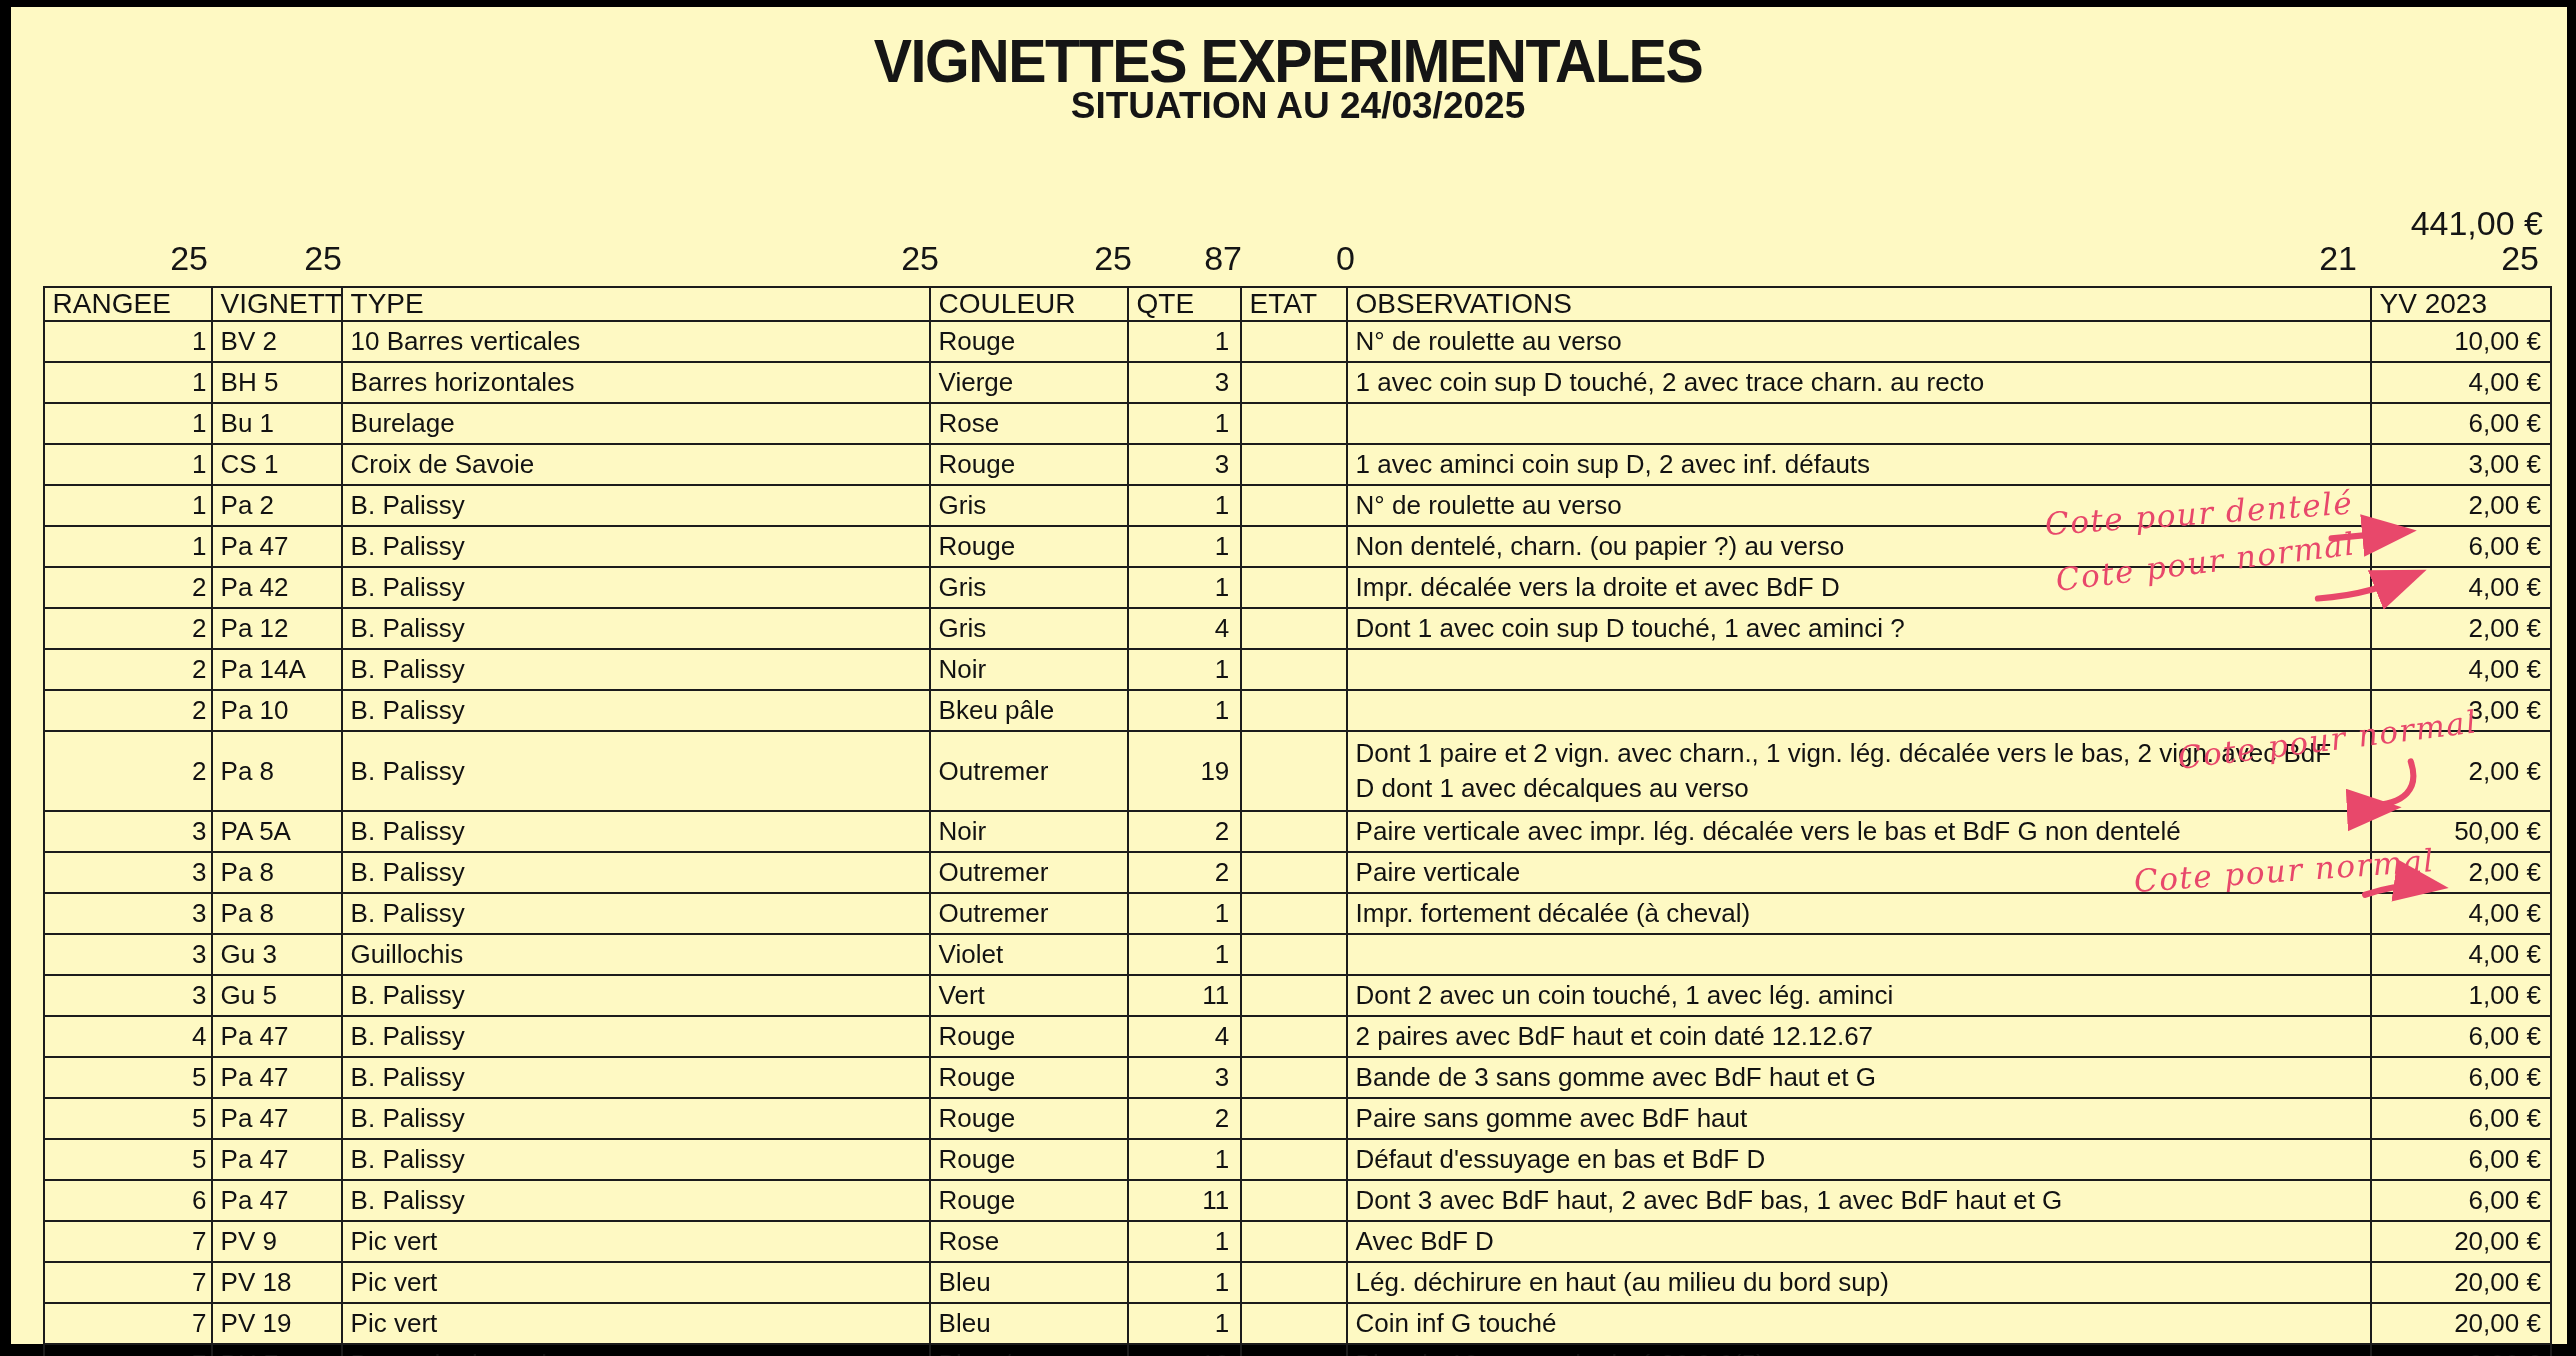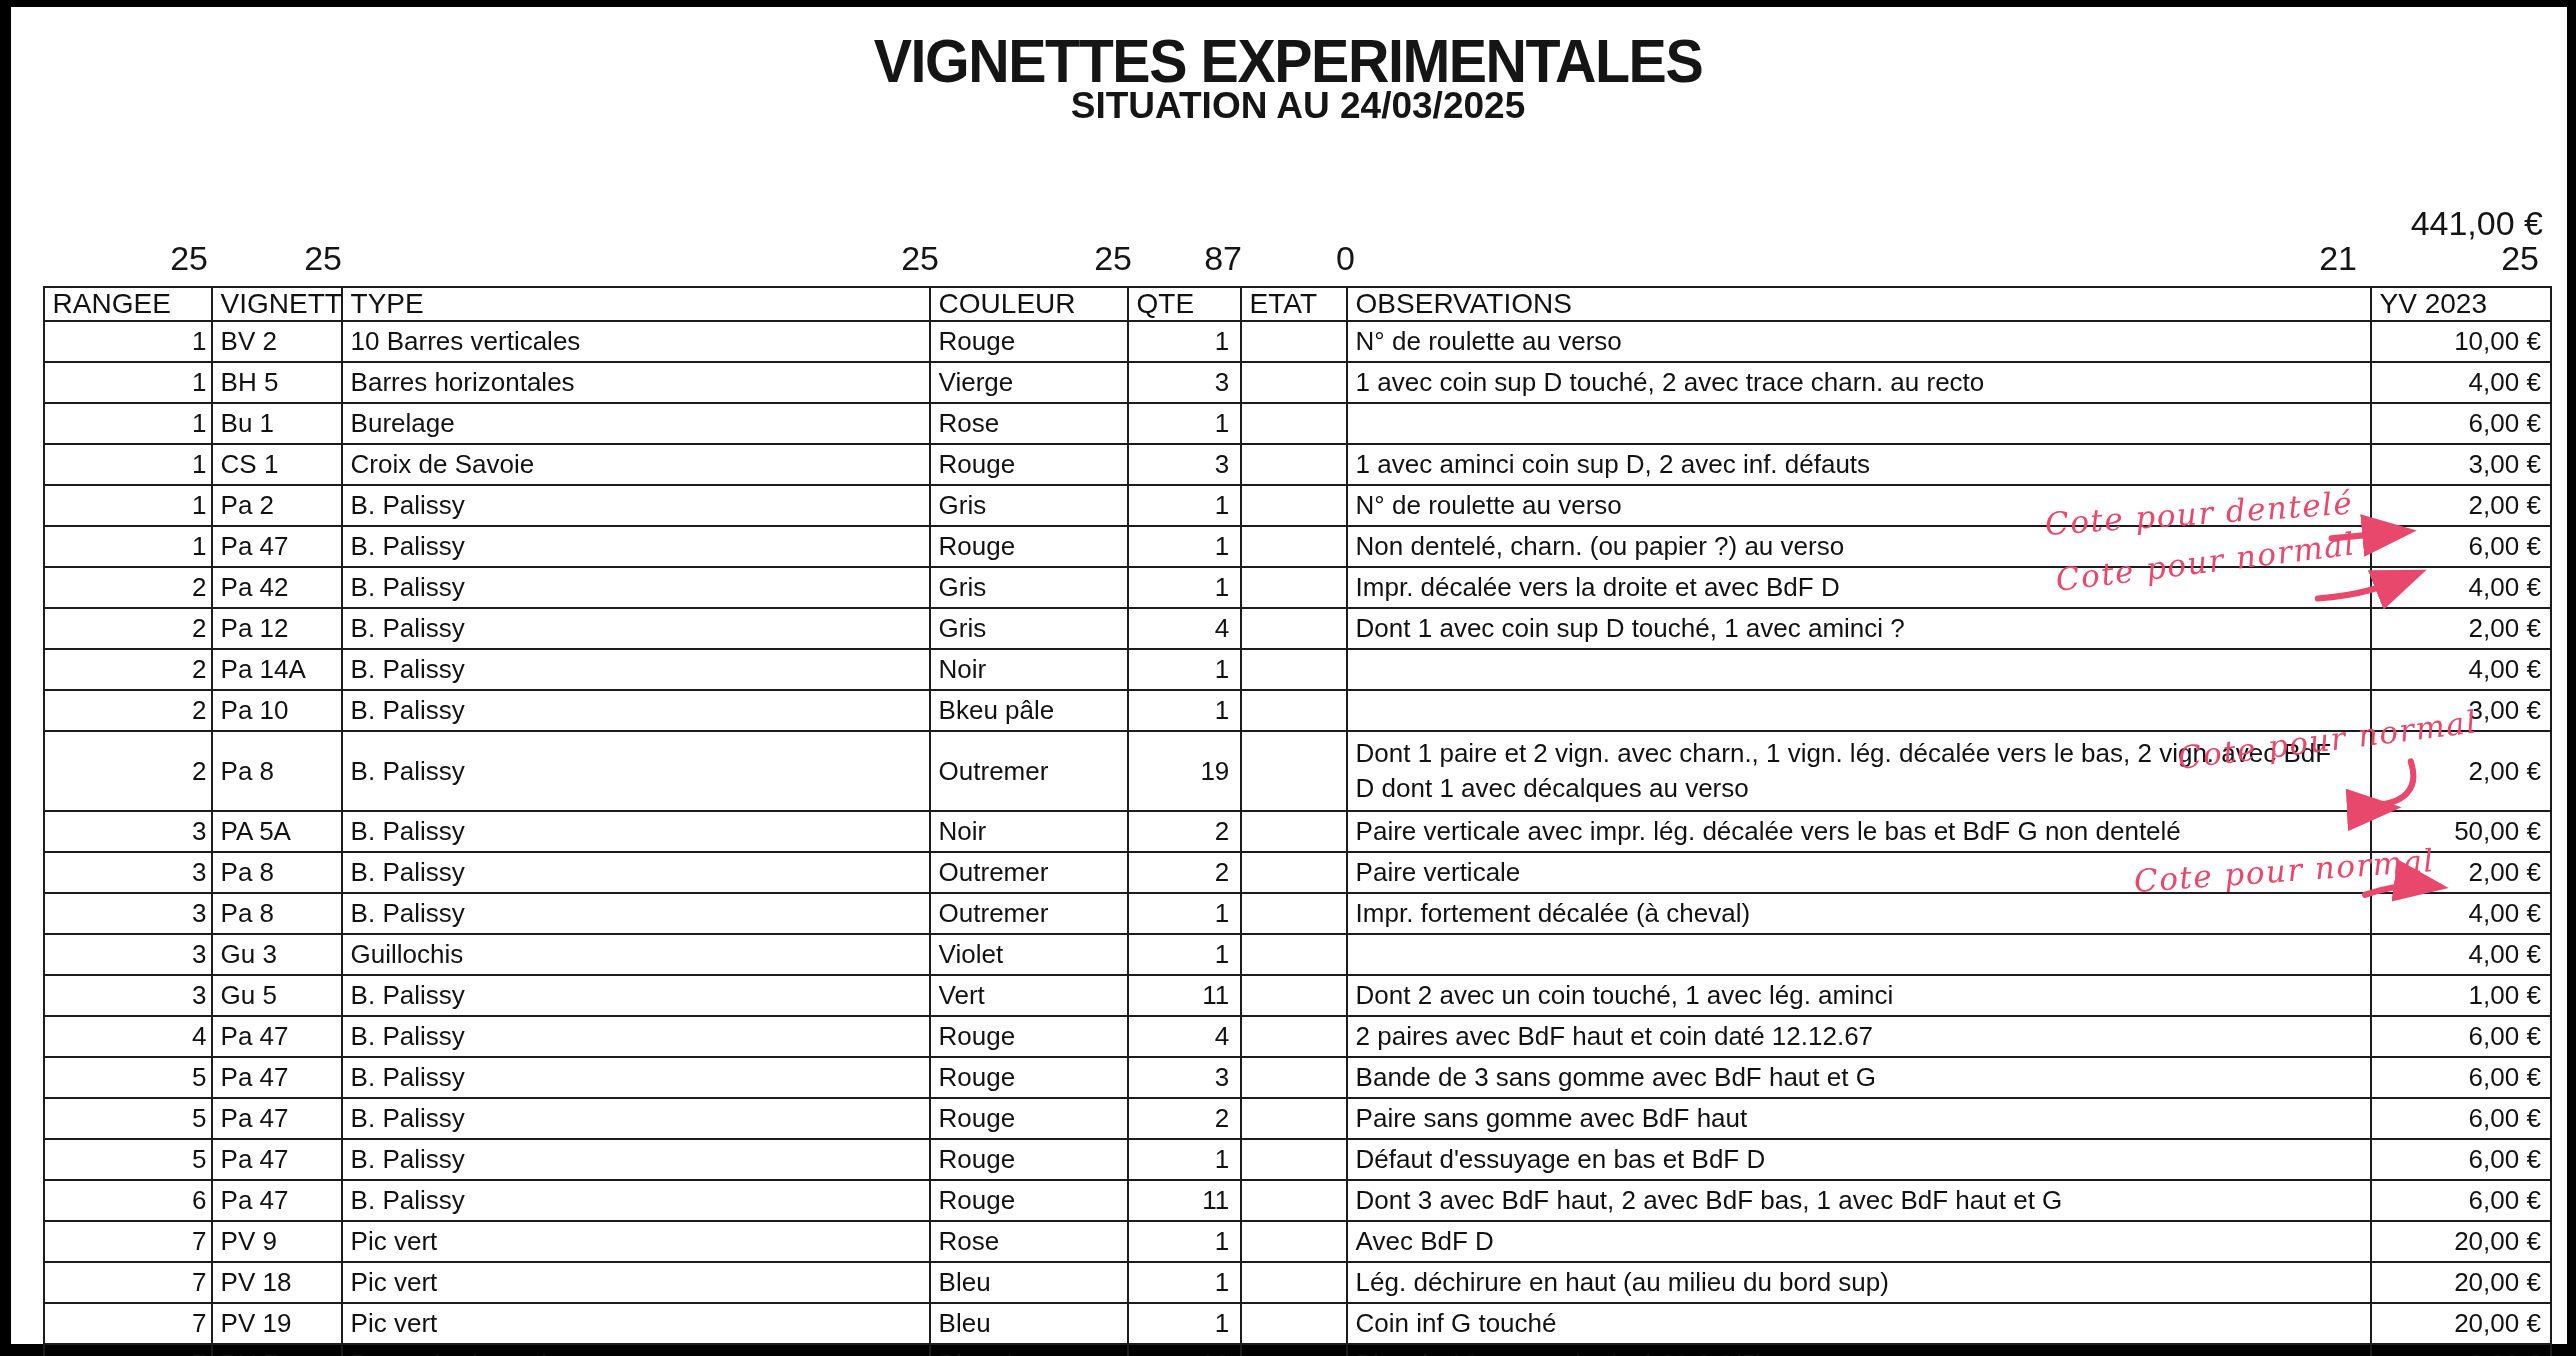--- a/index.html
+++ b/index.html
@@ -1,19 +1,19 @@
 <!DOCTYPE html>
 <html style="--annotation-red: #e8486b;font-size:12.2px"><head>
 <meta charset="utf-8">
 <style>
   html,body{margin:0;padding:0;background:#777;}
   #page{
     position:relative;
     width:2576px;height:1357px;
-    background:#ffffff;
+    background:#fef9c3;
     font-family:"Liberation Sans","DejaVu Sans",sans-serif;
     color:#151515;
     overflow:hidden;
   }
   
   .frame{position:absolute;background:#000;}
   .frame.top{left:0;top:0;width:2576px;height:6.9px;}
   .frame.left{left:0;top:0;width:10.7px;height:1357px;}
   .frame.right{left:2567px;top:0;width:9.1px;height:1357px;}
   .frame.bottom{left:0;top:1344px;width:2576px;height:13px;}

